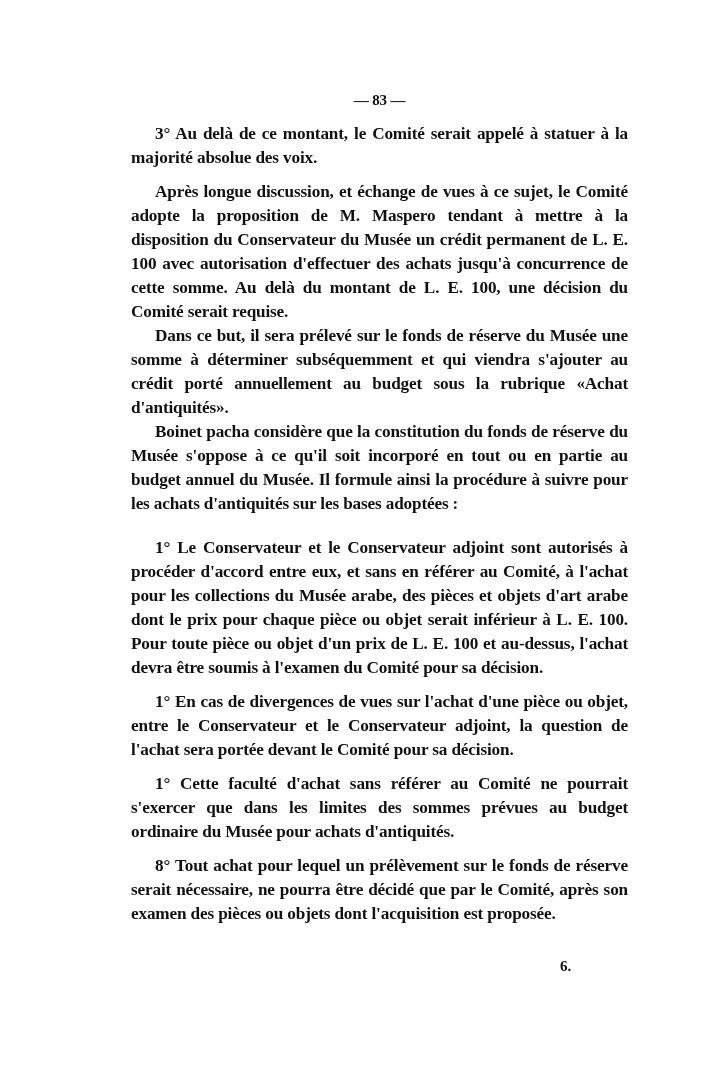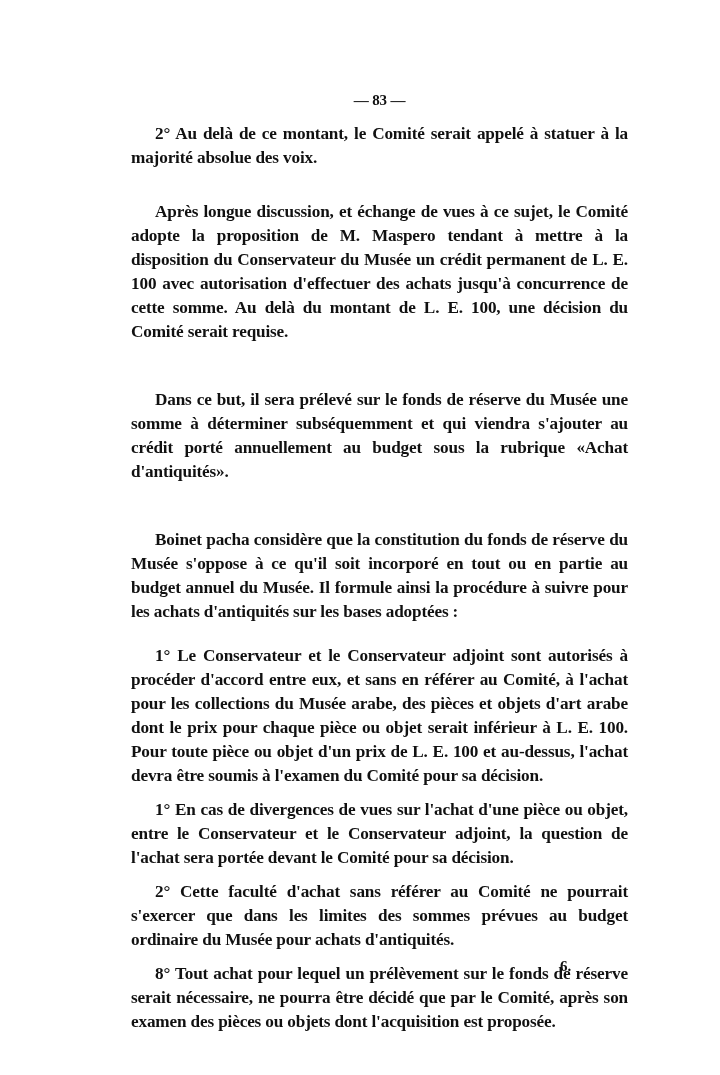--- a/index.html
+++ b/index.html
@@ -10,37 +10,37 @@
     color: #111111;
     font-size: 17.2px;
     line-height: 24px;
     font-weight: bold;
     letter-spacing: -0.15px;
   }
   .page-number {
     text-align: center; font-size: 15px; margin-bottom: 9px; height: 24px;
   }
   .para { text-align: justify; text-align-last: left; margin: 0; }
-  .indent { text-indent: 24px; margin-top: 44px; }
+  .indent { text-indent: 24px; }
   .gap-s { margin-top: 10px; }
-  .gap-l { margin-top: 30px; }
+  .gap-l { margin-top: 10px; }
   .gap-m { margin-top: 20px; }
   .sig {
     position: absolute; left: 560px; top: 958px;
     font-family: "Liberation Serif", "DejaVu Serif", serif;
     font-weight: bold; font-size: 15px; color: #111;
   }
 </style>
 </head>
 <body>
 
 <div class="page">
   <div class="page-number">— 83 —</div>
-  <p class="para indent gap-s">2° Au delà de ce montant, le Comité serait appelé à statuer à la majorité absolue des voix.</p>
+  <p class="para indent gap-s">3° Au delà de ce montant, le Comité serait appelé à statuer à la majorité absolue des voix.</p>
   <p class="para indent gap-l">Après longue discussion, et échange de vues à ce sujet, le Comité adopte la proposition de M. Maspero tendant à mettre à la disposition du Conservateur du Musée un crédit permanent de L. E. 100 avec autorisation d'effectuer des achats jusqu'à concurrence de cette somme. Au delà du montant de L. E. 100, une décision du Comité serait requise.</p>
   <p class="para indent">Dans ce but, il sera prélevé sur le fonds de réserve du Musée une somme à déterminer subséquemment et qui viendra s'ajouter au crédit porté annuellement au budget sous la rubrique «Achat d'antiquités».</p>
   <p class="para indent">Boinet pacha considère que la constitution du fonds de réserve du Musée s'oppose à ce qu'il soit incorporé en tout ou en partie au budget annuel du Musée. Il formule ainsi la procédure à suivre pour les achats d'antiquités sur les bases adoptées :</p>
   <p class="para indent gap-m">1° Le Conservateur et le Conservateur adjoint sont autorisés à procéder d'accord entre eux, et sans en référer au Comité, à l'achat pour les collections du Musée arabe, des pièces et objets d'art arabe dont le prix pour chaque pièce ou objet serait inférieur à L. E. 100. Pour toute pièce ou objet d'un prix de L. E. 100 et au-dessus, l'achat devra être soumis à l'examen du Comité pour sa décision.</p>
   <p class="para indent gap-s">1° En cas de divergences de vues sur l'achat d'une pièce ou objet, entre le Conservateur et le Conservateur adjoint, la question de l'achat sera portée devant le Comité pour sa décision.</p>
-  <p class="para indent gap-s">2° Cette faculté d'achat sans référer au Comité ne pourrait s'exercer que dans les limites des sommes prévues au budget ordinaire du Musée pour achats d'antiquités.</p>
+  <p class="para indent gap-s">1° Cette faculté d'achat sans référer au Comité ne pourrait s'exercer que dans les limites des sommes prévues au budget ordinaire du Musée pour achats d'antiquités.</p>
   <p class="para indent gap-s">8° Tout achat pour lequel un prélèvement sur le fonds de réserve serait nécessaire, ne pourra être décidé que par le Comité, après son examen des pièces ou objets dont l'acquisition est proposée.</p>
 </div>
 <div class="sig">6.</div>
 
 </body></html>

